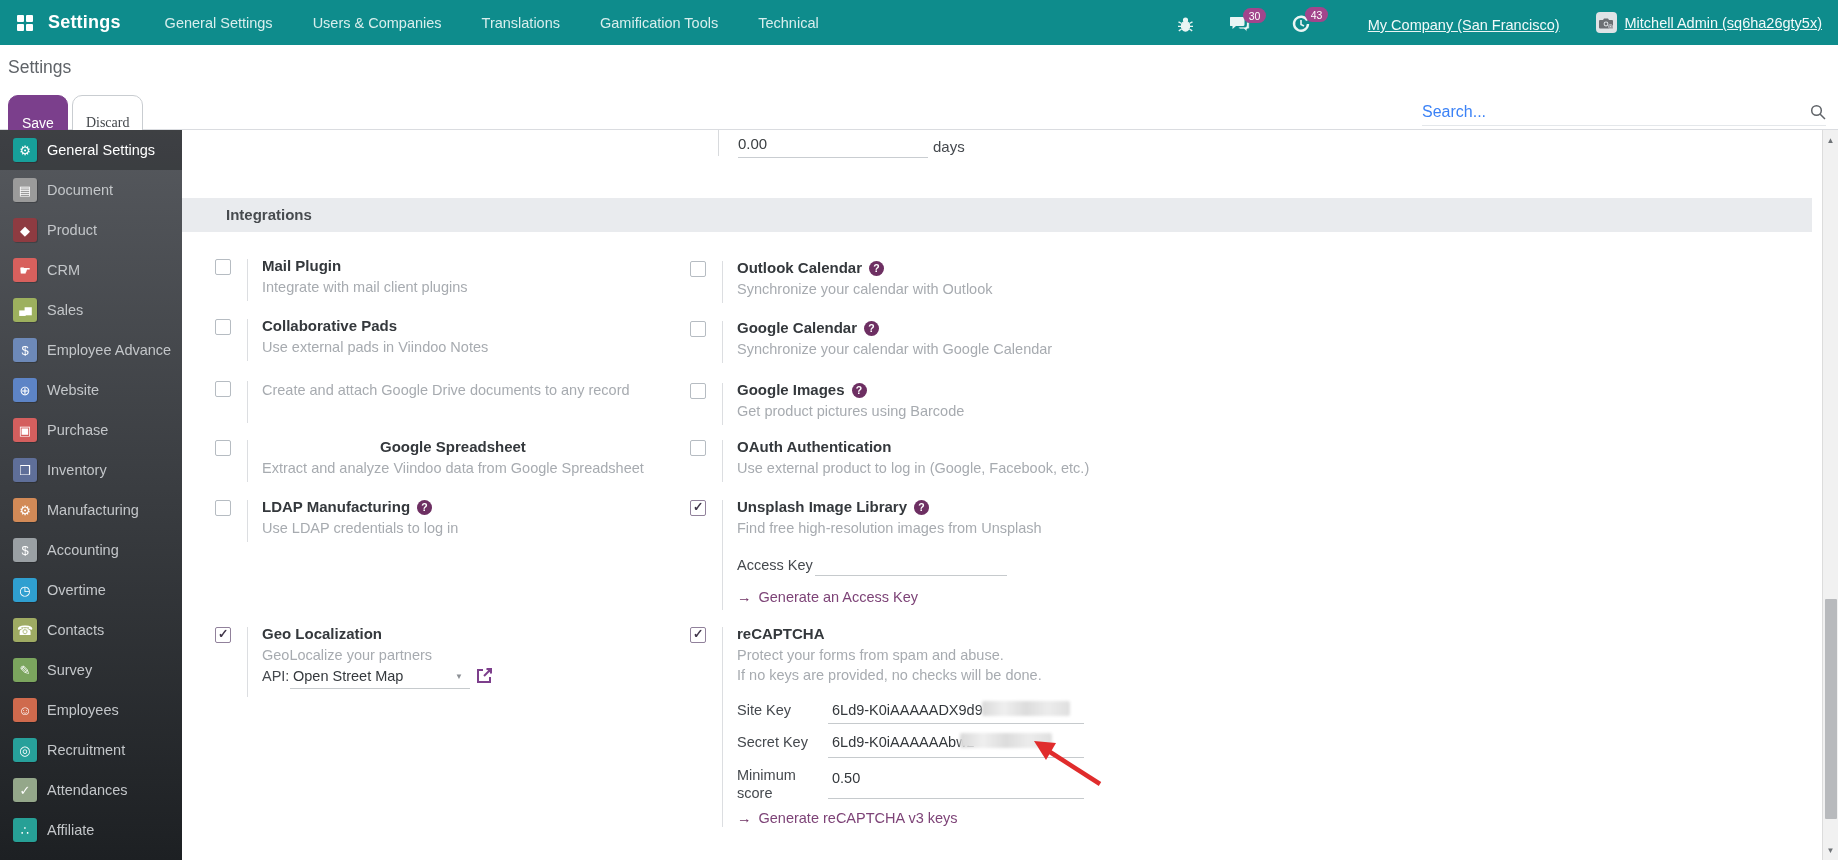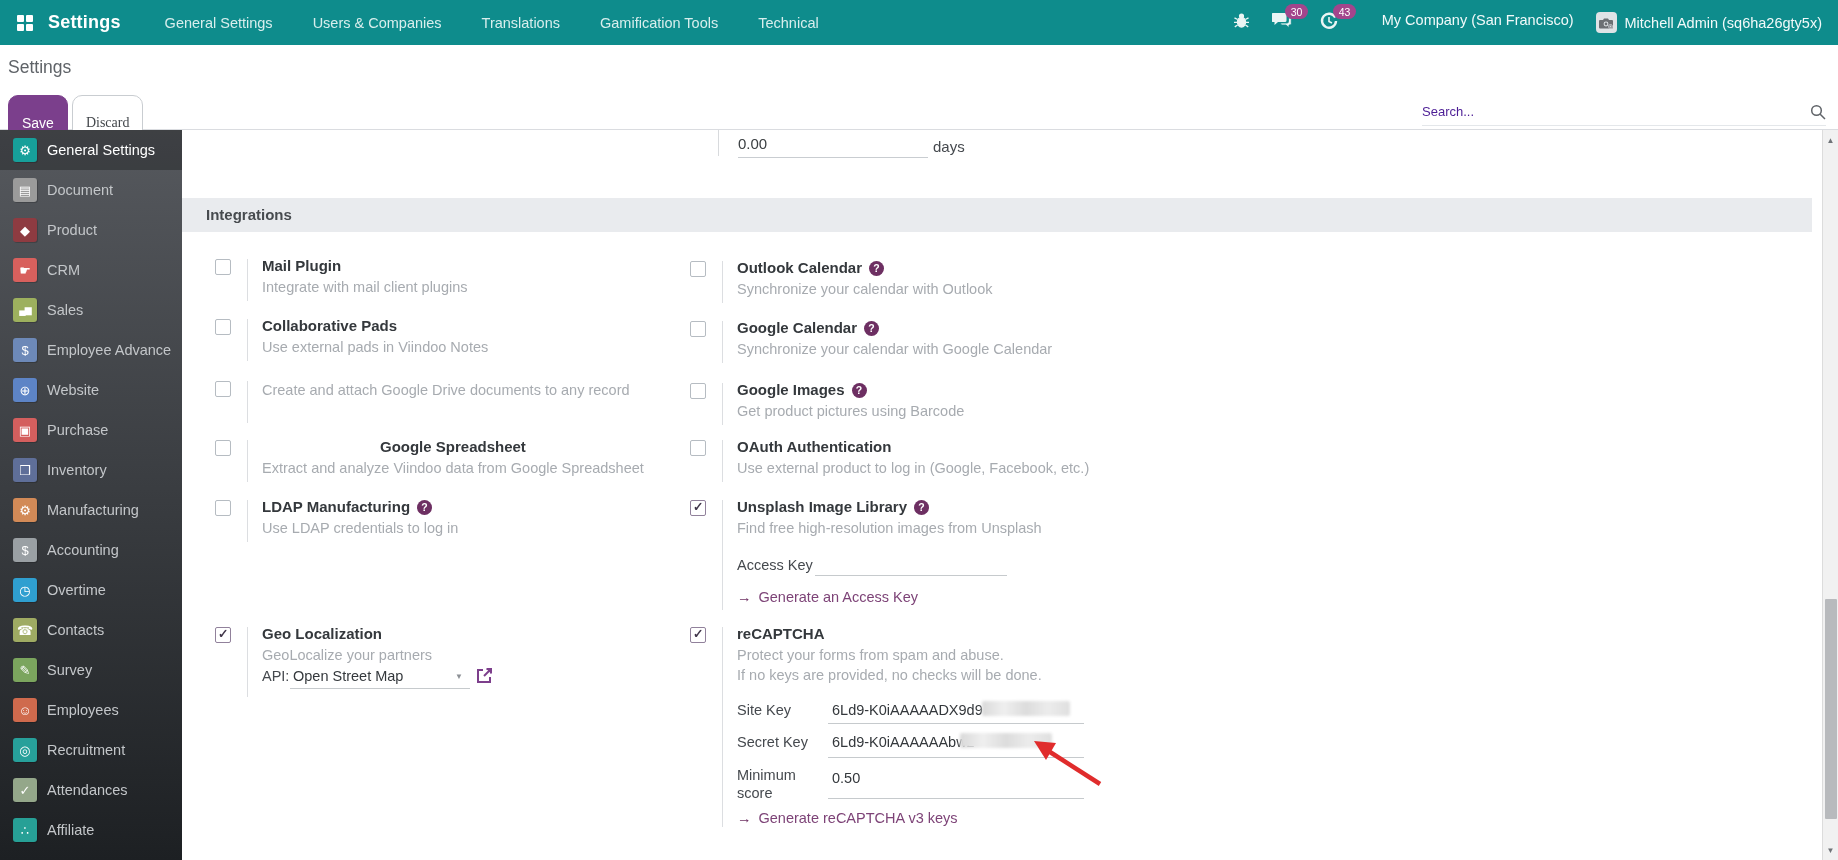--- a/index.html
+++ b/index.html
@@ -8,61 +8,61 @@
   .page { position:relative; width:1838px; height:860px; background:#fff; }
 
   
   .navbar { position:absolute; left:0; top:0; width:100%; height:45px; background:#0e8c8c;
             display:flex; align-items:center; padding:0 16px; color:#eaf5f4; }
   .nav-left { display:flex; align-items:center; }
   .grid-ico { width:18px; height:18px; display:inline-block; }
   .app-name { font-size:18px; font-weight:600; color:#fff; margin-left:14px; letter-spacing:.2px; }
   .nav-menu { display:flex; gap:40px; margin-left:44px; font-size:14.5px; }
   .nav-menu span { color:#d8eeed; cursor:pointer; white-space:nowrap; }
-  .nav-right { margin-left:auto; display:flex; align-items:flex-start; gap:22px; font-size:14.5px; }
+  .nav-right { margin-left:auto; display:flex; align-items:flex-end; gap:36px; font-size:14.5px;text-decoration:underline; }
   .ico-wrap { position:relative; display:inline-flex; align-items:center; }
   .badge { position:absolute; top:-8px; left:13px; background:#a2458c; color:#fff; font-size:10.5px;
            padding:1.5px 6px; border-radius:9px; line-height:12px; }
   .nav-company { margin-left:22px; white-space:nowrap; color:#f2fafa; }
   .nav-user { display:flex; align-items:center; gap:8px; white-space:nowrap; color:#f2fafa; }
   .avatar { width:21px; height:21px; border-radius:4px; background:#dfe3e6; display:inline-flex;
             align-items:center; justify-content:center; }
 
   
   .subheader { position:absolute; left:0; top:45px; width:100%; height:85px; background:#fff;
                border-bottom:1px solid #dadce0; }
   .page-title { position:absolute; left:8px; top:12px; font-size:17.5px; color:#5f6368; }
   .btn-row { position:absolute; left:8px; top:50px; display:flex; gap:4px; }
   .btn { font-size:14px; padding:19px 13px; border-radius:10px; cursor:pointer; line-height:16px; }
   .btn-save { background:#7b3f8c; color:#fff; border:1px solid #7b3f8c; }
   .btn-discard { background:#fff; color:#43474b; border:1px solid #c9cdd1;font-family:Liberation Serif, serif; }
   .search-box { position:absolute; right:12px; top:53px; width:404px; height:28px;
                 border-bottom:1px solid #e4e7ea; display:flex; align-items:center; }
-  .search-ph { color:#4c1d95; font-size:13px; }
+  .search-ph { color:#3b82f6; font-size:16px; }
   .search-box svg { margin-left:auto; }
 
   
   .sidebar { position:absolute; left:0; top:130px; width:182px; bottom:0;
              background:linear-gradient(#56595e, #1d2023); overflow:hidden; }
   .s-item { height:40px; display:flex; align-items:center; padding-left:13px; cursor:pointer;
             color:#c3c6c9; font-size:14.5px; }
   .s-item.active { background:rgba(0,0,0,.28); color:#ffffff; }
   .tile { width:24px; height:24px; border-radius:3px; margin-right:10px; flex:0 0 24px;
           display:flex; align-items:center; justify-content:center; color:#fff; font-size:13px;
           box-shadow:1px 1px 0 rgba(0,0,0,.18); }
   .tile.small-glyph { font-size:9px; letter-spacing:-1px; }
 
   
   .content { position:absolute; left:182px; top:130px; width:1640px; bottom:12px; background:#fff; }
   .vline { position:absolute; width:1px; background:#d8dadd; }
   .cut-value { position:absolute; left:556px; top:5px; width:190px; height:23px;
                border-bottom:1px solid #c9cdd1; font-size:15px; color:#3c4043; }
   .cut-unit { position:absolute; left:751px; top:8px; font-size:15px; color:#45494e; }
   .section-band { position:absolute; left:0; top:68px; width:1630px; height:34px; background:#e9ebee; }
-  .section-band span { margin-left:24px; line-height:34px; font-size:15px; font-weight:600; color:#474b4f;text-align:center; }
+  .section-band span { margin-left:44px; line-height:34px; font-size:15px; font-weight:600; color:#474b4f;text-align:center; }
 
   .setting { position:absolute; }
   .cb { position:absolute; left:0; top:3px; width:16px; height:16px; background:#fff;
         border:1px solid #b6bcc2; border-radius:2px; cursor:pointer; }
   .cb.checked { border-color:#91819b; }
   .cb.checked::after { content:"\2713"; position:absolute; left:2px; top:-2px; font-size:12.5px;
                        font-weight:bold; color:#40364a; }
   .setting .vl { position:absolute; left:32px; top:3px; width:1px; background:#dcdee1; }
   .stext { position:relative; margin-left:47px; white-space:nowrap; }
   .row-title { font-size:15px; font-weight:700; color:#34383c; line-height:19px; }

